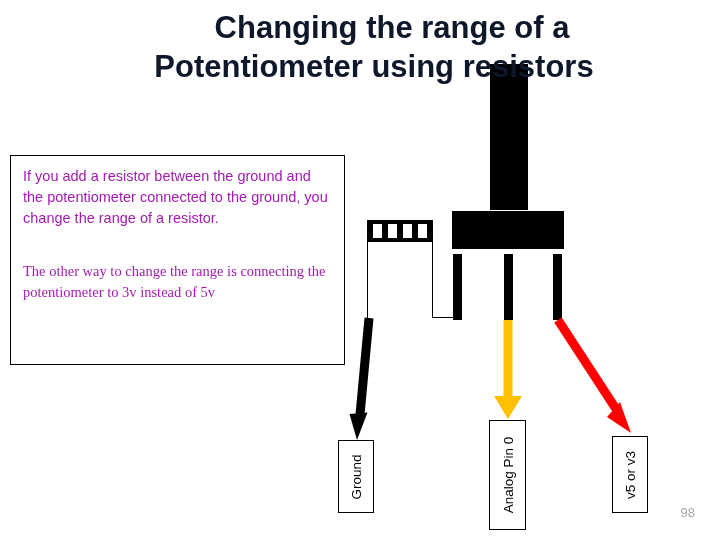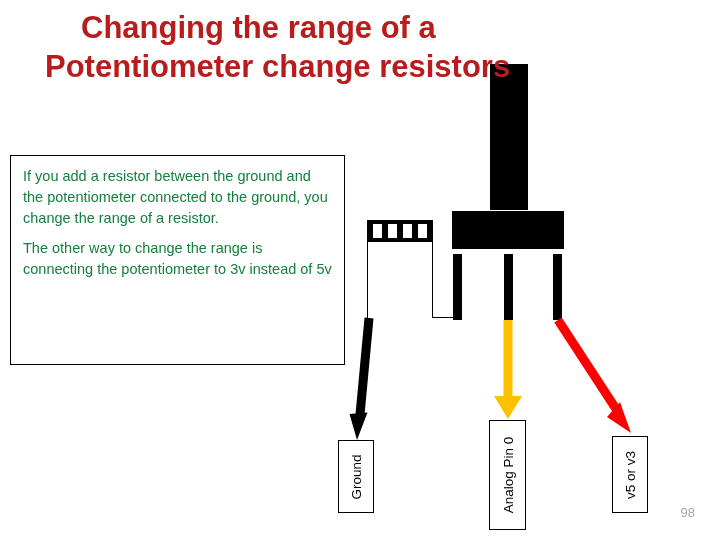--- a/index.html
+++ b/index.html
@@ -14,29 +14,29 @@
     height: 540px;
     background: #ffffff;
     overflow: hidden;
     font-family: "Liberation Sans", sans-serif;
     -webkit-font-smoothing: none;
   }
 
   
   #title {
     position: absolute;
-    left: 27px;
+    left: 18px;
     top: 8px;
     width: 694px;
-    text-align: left;
+    text-align: center;
     font-family: "Liberation Sans", sans-serif;
     font-weight: bold;
     font-size: 31px;
     line-height: 39px;
-    color: #b91c1c;
+    color: #0f172a;
     letter-spacing: 0px;
     z-index: 5;
   }
   #title .tline { display: block; white-space: nowrap; }
   #title .tline.l1 { margin-left: 54px; }
   #title .tline.l2 { margin-left: 18px; }
 
   
   #textbox {
     position: absolute;
@@ -47,24 +47,24 @@
     border: 1px solid #000000;
     box-sizing: border-box;
     background: #ffffff;
     z-index: 6;
   }
   #textbox .inner {
     padding: 10px 12px 0 12px;
     font-family: "Liberation Sans", sans-serif;
     font-size: 14.5px;
     line-height: 21px;
-    color: #15803d;
+    color: #a21caf;
   }
   #textbox p { margin: 0; }
-  #textbox p.para2 { margin-top: 9px; }
+  #textbox p.para2 { margin-top: 32px; font-family: Liberation Serif, serif; }
 
   
   .blk { position: absolute; background: #000000; z-index: 3; }
 
   #pot-shaft { left: 490px; top: 64px;  width: 38px;  height: 146px; }
   #pot-body  { left: 452px; top: 211px; width: 112px; height: 38px; }
 
   #pot-leg-left   { left: 453px; top: 254px; width: 9px; height: 66px; }
   #pot-leg-middle { left: 504px; top: 254px; width: 9px; height: 66px; }
   #pot-leg-right  { left: 553px; top: 254px; width: 9px; height: 66px; }
@@ -143,21 +143,21 @@
     z-index: 8;
   }
 </style>
 </head>
 <body>
 
 <div id="slide">
 
   <div id="title">
     <span class="tline l1">Changing the range of a</span>
-    <span class="tline l2">Potentiometer change resistors</span>
+    <span class="tline l2">Potentiometer using resistors</span>
   </div>
 
   <div id="textbox">
     <div class="inner">
       <p class="para1">If you add a resistor between the ground and the potentiometer connected to the ground, you change the range of a resistor.</p>
       <p class="para2">The other way to change the range is connecting the potentiometer to 3v instead of 5v</p>
     </div>
   </div>
 
   <div class="blk" id="pot-shaft"></div>

